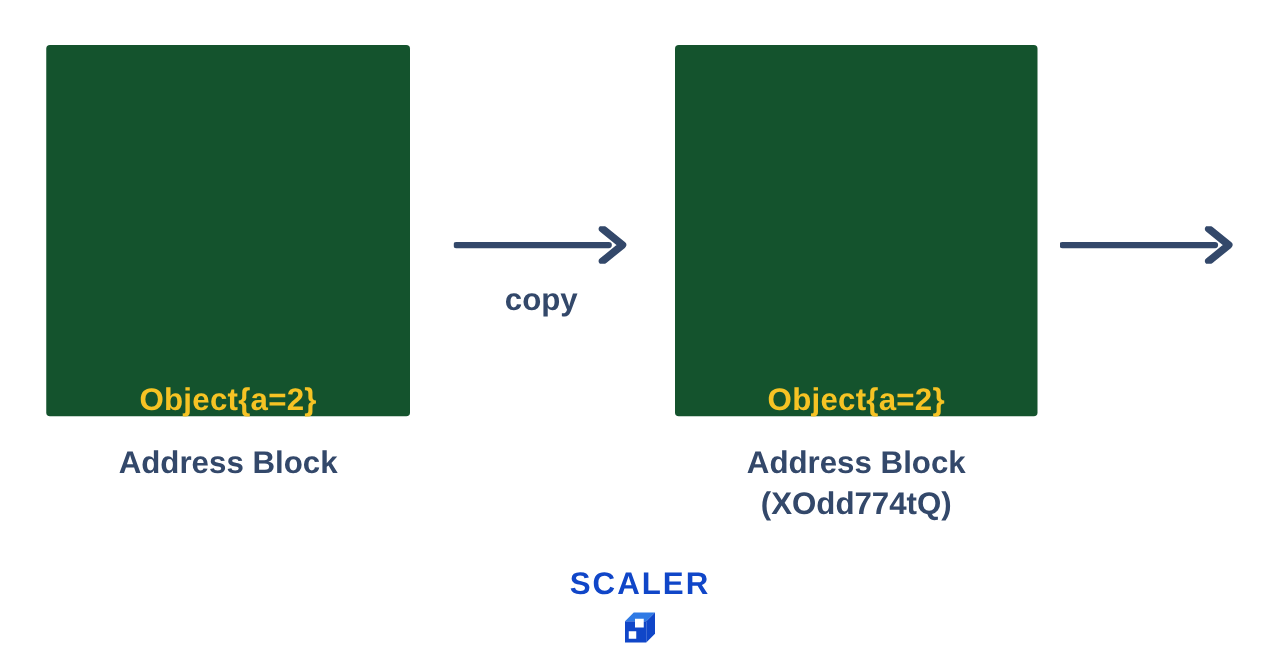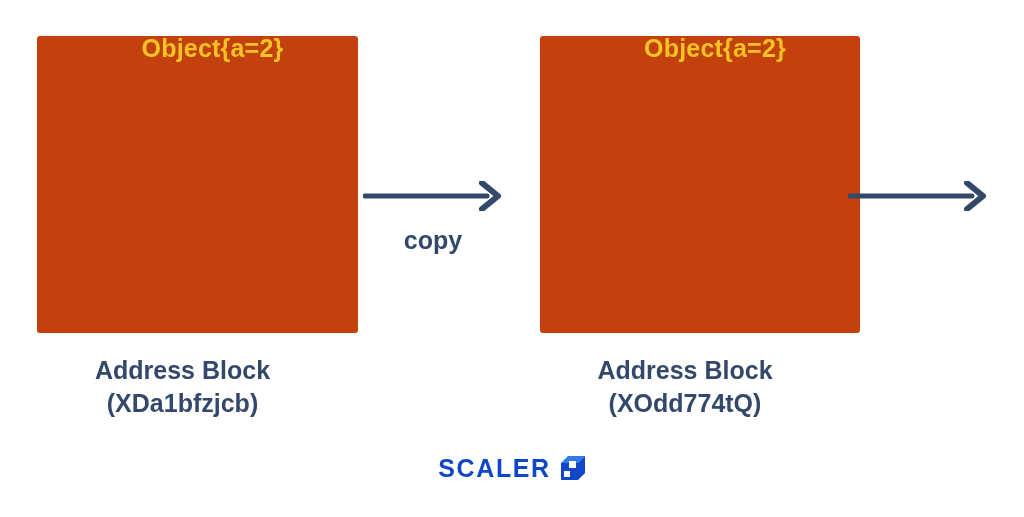--- a/index.html
+++ b/index.html
@@ -17,26 +17,25 @@
   .canvas {
     position: relative;
     width: 1024px;
     height: 517px;
     background: #ffffff;
   }
 
   
   .block {
     position: absolute;
-    background: #c2410c;
+    background: #14532d;
     border-radius: 3px;
     display: flex;
-    align-items: flex-start;
+    align-items: flex-end;
     justify-content: center;
-    padding-left: 30px;
   }
   .block-1 { left: 37px;  top: 36px; width: 291px; height: 297px; }
   .block-2 { left: 540px; top: 36px; width: 290px; height: 297px; }
 
   .block-text {
     color: #f6c324;
     font-size: 25px;
     font-weight: bold;
     letter-spacing: 0.2px;
     white-space: nowrap;
@@ -85,20 +84,21 @@
     position: absolute;
     left: 0;
     top: 455px;
     width: 1024px;
     text-align: center;
   }
   .logo-row {
     display: inline-flex;
     align-items: center;
     gap: 9px;
+    flex-direction: column;
   }
   .logo-word {
     color: #1046c8;
     font-size: 25px;
     font-weight: bold;
     letter-spacing: 1.6px;
     line-height: 1;
   }
   .logo-mark {
     display: block;
@@ -117,21 +117,20 @@
 </head>
 <body>
 
 <div class="canvas">
 
   <div class="block block-1">
     <span class="block-text">Object{a=2}</span>
   </div>
   <div class="caption caption-1">
     <span class="line">Address Block</span>
-    <span class="line">(XDa1bfzjcb)</span>
   </div>
 
   <svg class="arrow arrow-copy" viewBox="0 0 140 30">
     <line x1="2" y1="15" x2="124" y2="15" stroke="#33486a" stroke-width="5" stroke-linecap="round"></line>
     <polyline points="119,2 135,15 119,28" fill="none" stroke="#33486a" stroke-width="6" stroke-linecap="round" stroke-linejoin="round"></polyline>
   </svg>
   <div class="arrow-label arrow-label-copy">
     <span class="line">copy</span>
   </div>
 

